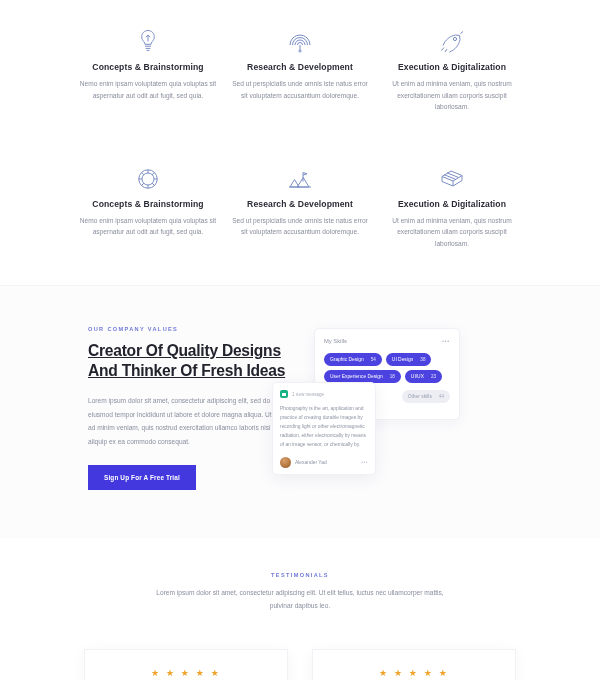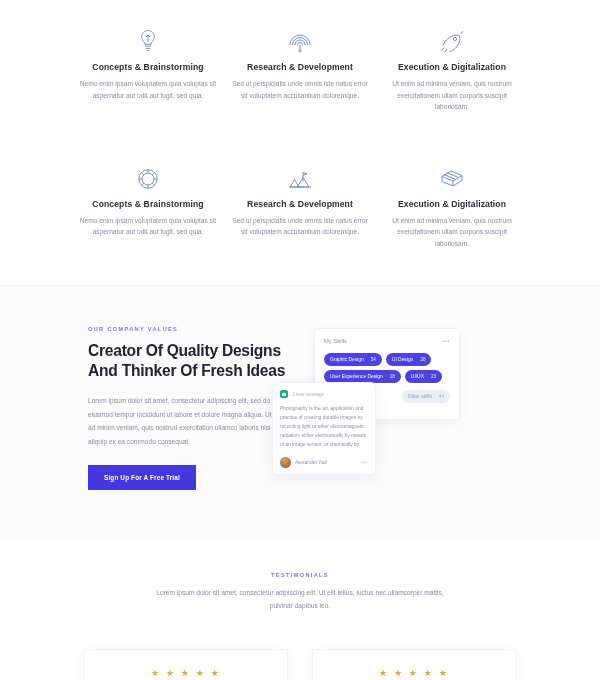--- a/index.html
+++ b/index.html
@@ -73,20 +73,21 @@
     text-transform:uppercase;
     margin-bottom:9px;
   }
   .values-heading{
     font-size:15.6px;
     line-height:1.28;
     font-weight:bold;
     color:#23232e;
     letter-spacing:-.25px;
     margin-bottom:13px;
+    text-decoration:underline;
   }
   .values-body{
     font-size:6.6px;
     line-height:2.05;
     color:#8a8f9e;
     margin-bottom:17px;
   }
   .cta-button{
     display:inline-block;
     background:#4338dd;

